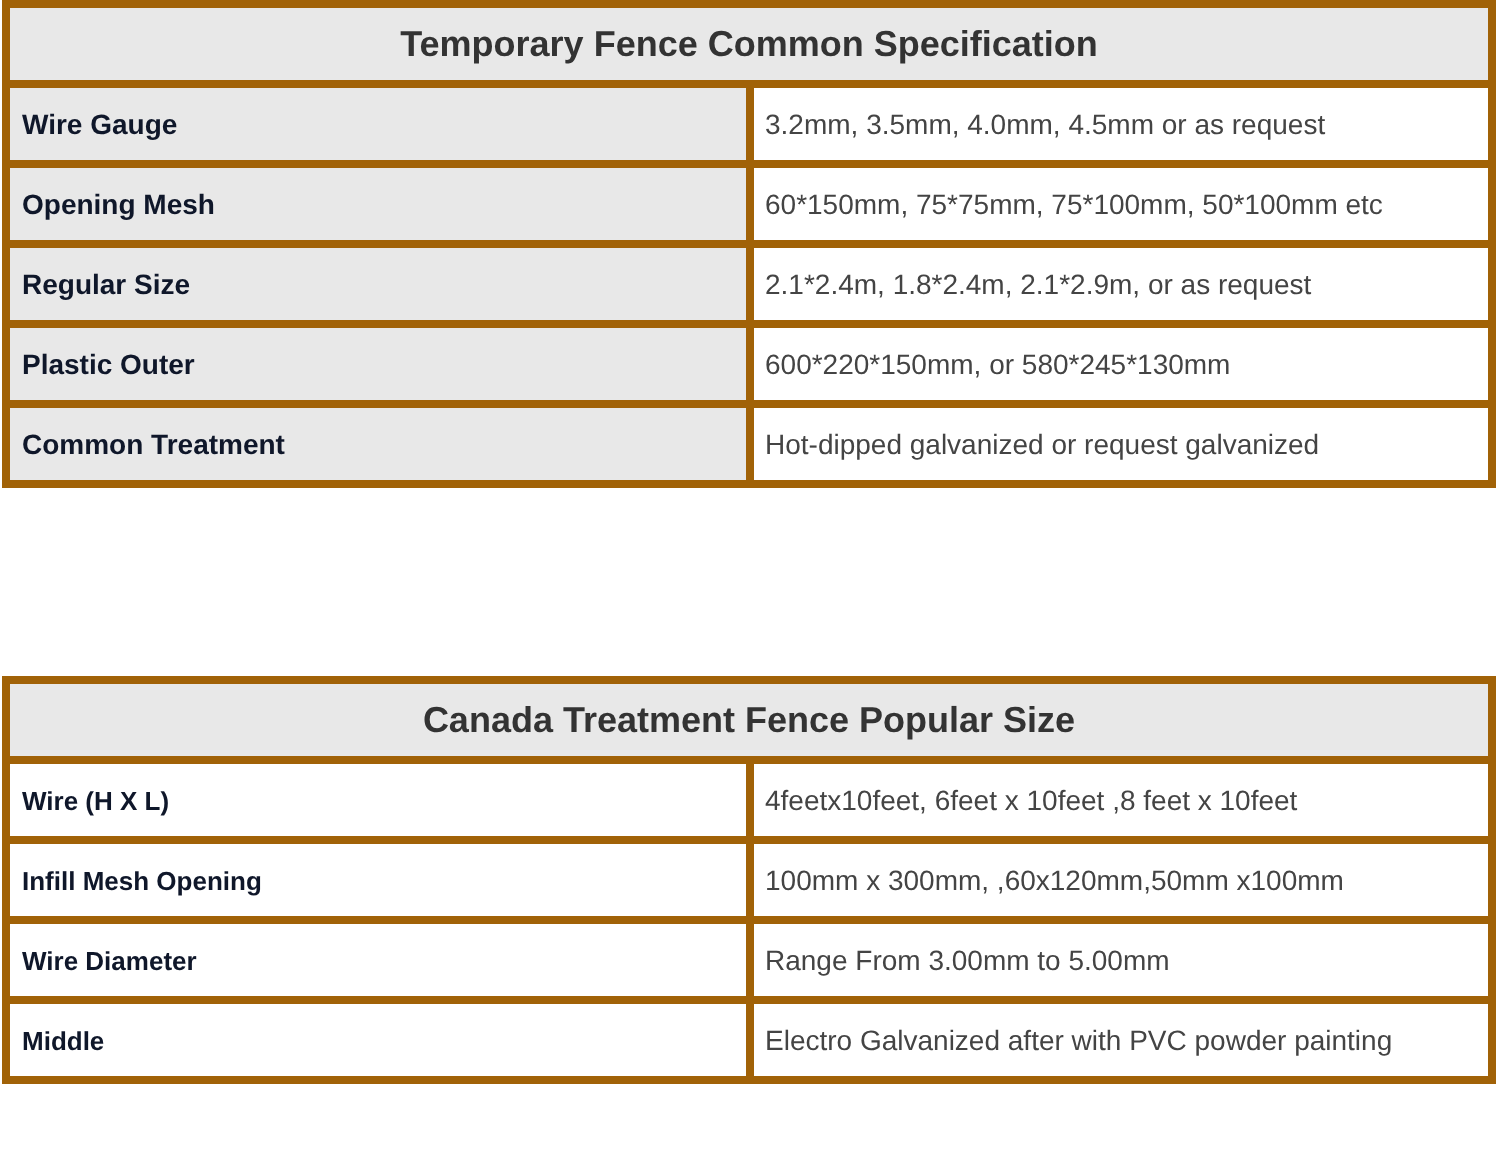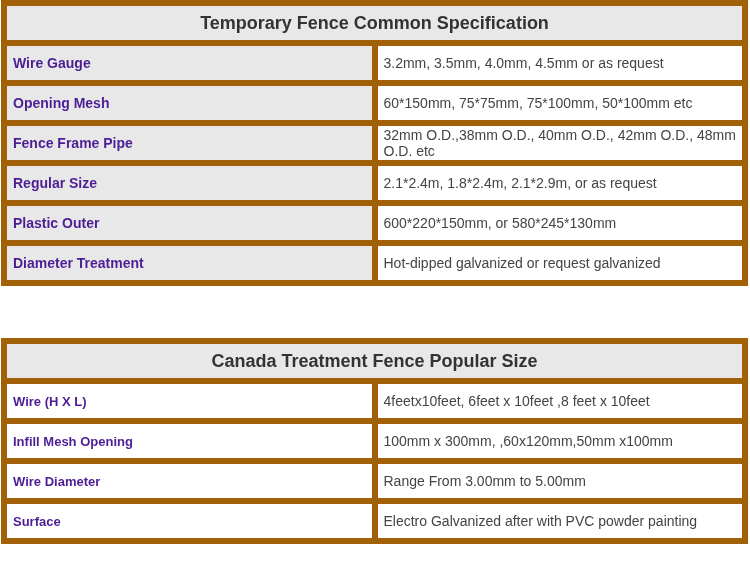--- a/index.html
+++ b/index.html
@@ -1,21 +1,21 @@
 <!DOCTYPE html>
 <html><head>
   <meta charset="utf-8">
   <style>
     html, body { margin: 0; padding: 0; background: #ffffff; }
     body { width: 750px; height: 580px; position: relative; overflow: hidden;
            font-family: "Liberation Sans", sans-serif; color: #333333; }
     table { border-collapse: collapse; position: absolute; left: 1px; width: 747px; table-layout: fixed; }
-    td, th { border: 6px solid #a16207; padding: 0 6px; font-size: 14px; height: 39px; box-sizing: border-box; vertical-align: middle; }
+    td, th { border: 4px solid #a16207; padding: 0 6px; font-size: 14px; height: 39px; box-sizing: border-box; vertical-align: middle; }
     th { background: #e8e8e8; font-size: 18px; font-weight: bold; text-align: center; color: #333333; }
-    td.lbl { font-weight: bold; color: #4c1d95; }
+    td.lbl { font-weight: bold; color: #0f172a; }
     td.val { font-weight: normal; color: #444444; margin-left: 40px; }
     #spec-table { top: 0px; }
     #spec-table td.lbl { background: #e8e8e8; width: 212px; }
     #canada-table { top: 338px; }
     #canada-table td.lbl { background: #ffffff; width: 150px; font-size: 13px; }
     #spec-table tr, #canada-table tr { height: 40px; }
   </style>
 </head>
 <body>
 
@@ -26,33 +26,29 @@
   </tr>
   <tr>
     <td class="lbl">Wire Gauge</td>
     <td class="val">3.2mm, 3.5mm, 4.0mm, 4.5mm or as request</td>
   </tr>
   <tr>
     <td class="lbl">Opening Mesh</td>
     <td class="val">60*150mm, 75*75mm, 75*100mm, 50*100mm etc</td>
   </tr>
   <tr>
-    <td class="lbl">Fence Frame Pipe</td>
-    <td class="val">32mm O.D.,38mm O.D., 40mm O.D., 42mm O.D., 48mm O.D. etc</td>
-  </tr>
-  <tr>
     <td class="lbl">Regular Size</td>
     <td class="val">2.1*2.4m, 1.8*2.4m, 2.1*2.9m, or as request</td>
   </tr>
   <tr>
     <td class="lbl">Plastic Outer</td>
     <td class="val">600*220*150mm, or 580*245*130mm</td>
   </tr>
   <tr>
-    <td class="lbl">Diameter Treatment</td>
+    <td class="lbl">Common Treatment</td>
     <td class="val">Hot-dipped galvanized or request galvanized</td>
   </tr>
 </tbody>
   </table>
 
 <table id="canada-table">
   <tbody>
       <tr>
     <th colspan="2">Canada Treatment Fence Popular Size</th>
   </tr>
@@ -62,17 +58,17 @@
   </tr>
   <tr>
     <td class="lbl">Infill Mesh Opening</td>
     <td class="val">100mm x 300mm, ,60x120mm,50mm x100mm</td>
   </tr>
   <tr>
     <td class="lbl">Wire Diameter</td>
     <td class="val">Range From 3.00mm to 5.00mm</td>
   </tr>
   <tr>
-    <td class="lbl">Surface</td>
+    <td class="lbl">Middle</td>
     <td class="val">Electro Galvanized after with PVC powder painting</td>
   </tr>
 </tbody>
   </table>
 
 </body></html>

